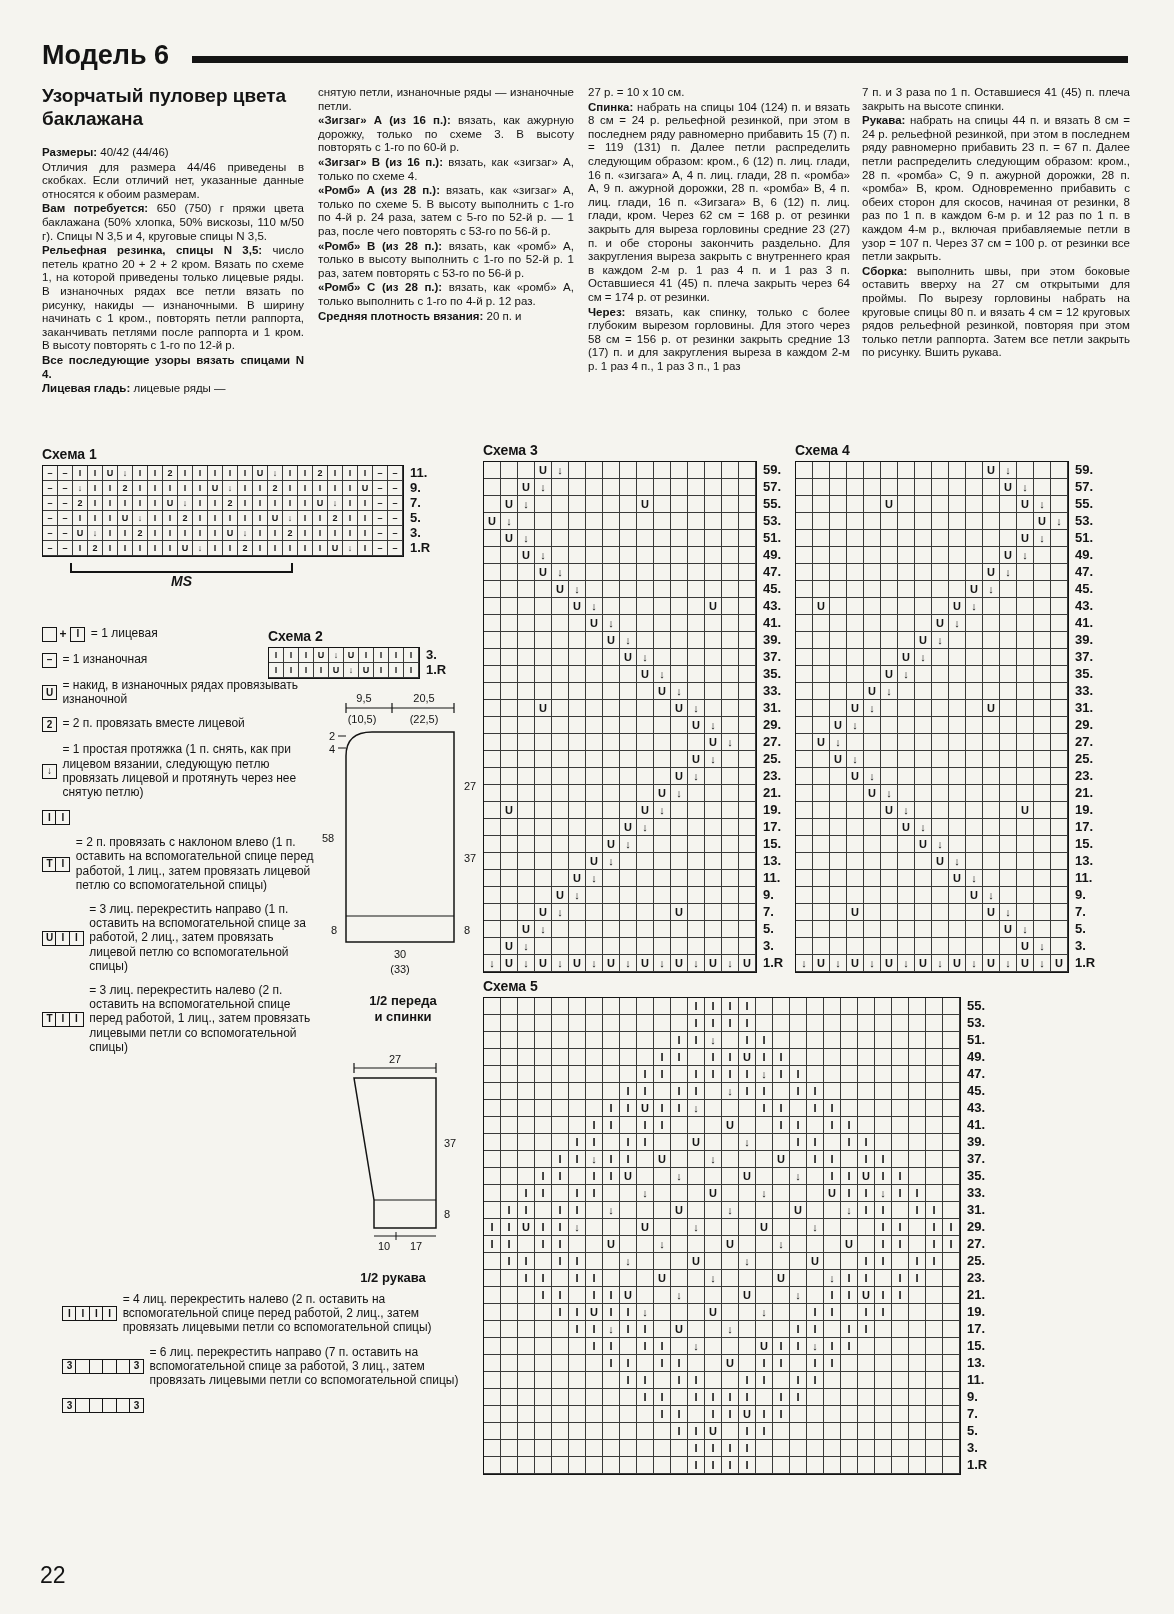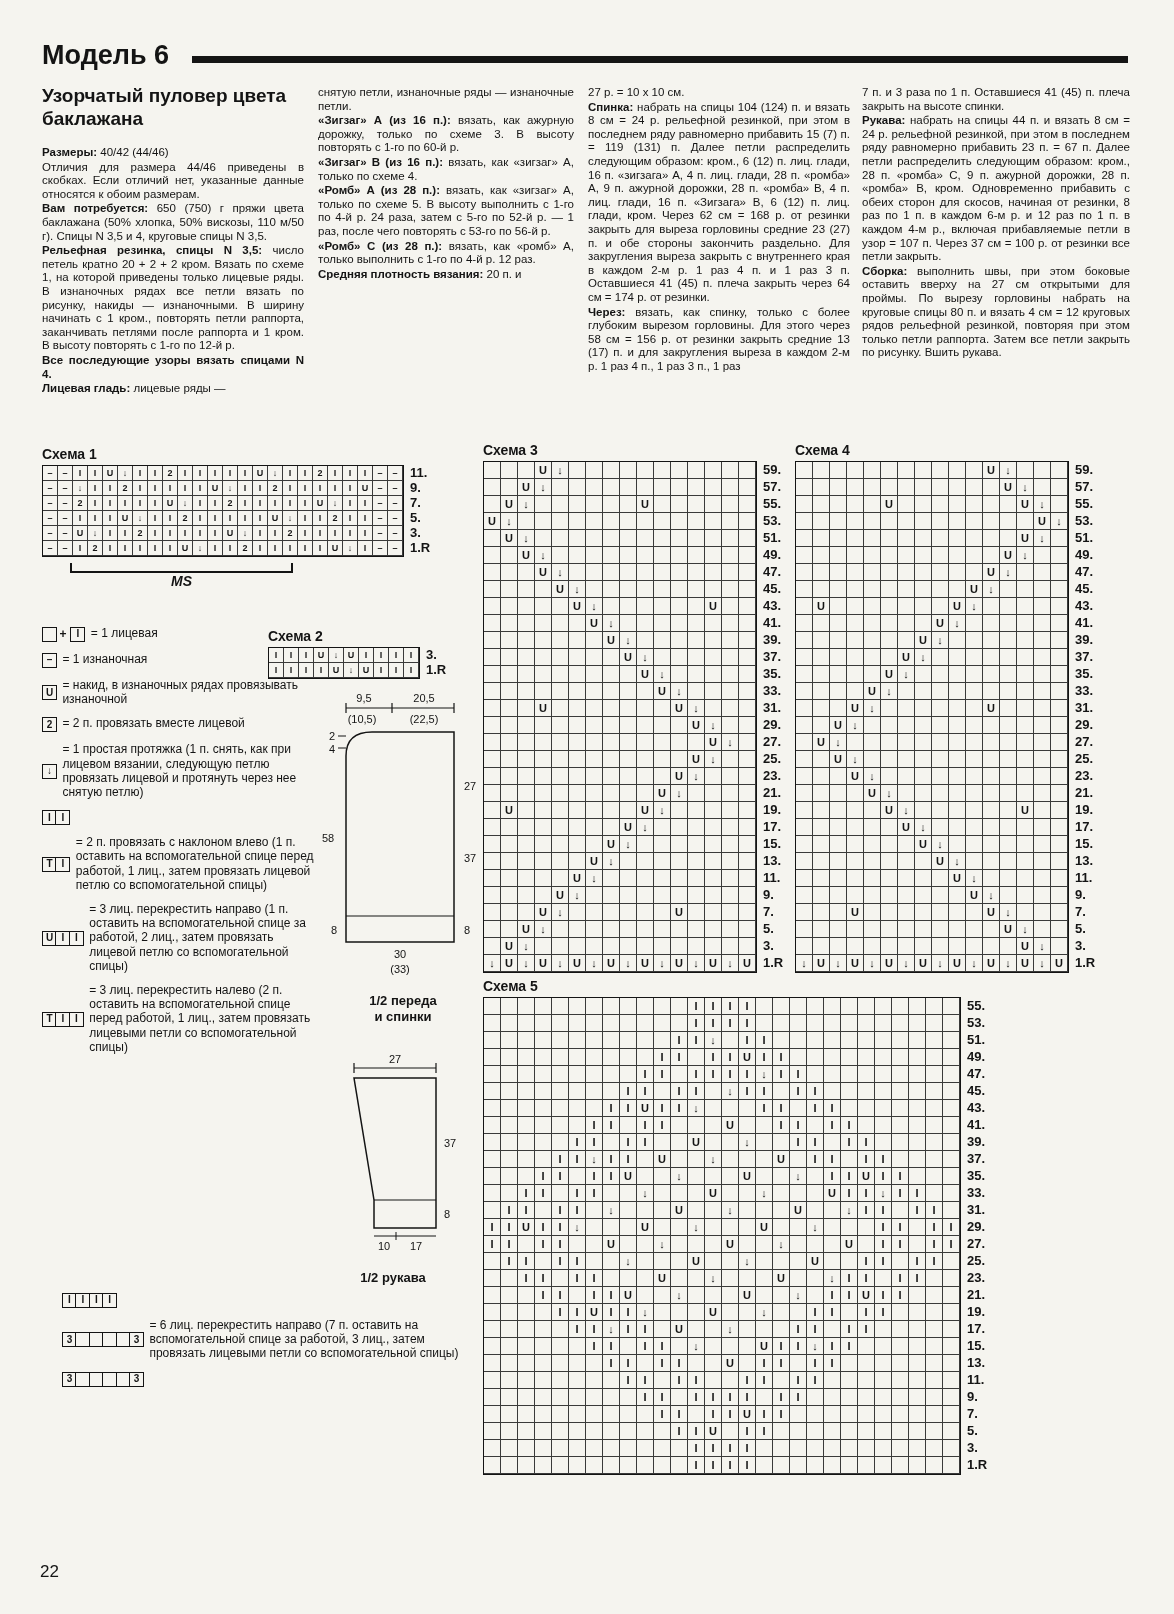--- a/index.html
+++ b/index.html
@@ -39,21 +39,21 @@
   .rlabel{font-weight:bold;font-size:13px;display:flex;align-items:center;}
   .ms-bracket{position:relative;height:8px;border-bottom:2px solid #141414;margin:8px 0 0 28px;}
   .ms-bracket::before,.ms-bracket::after{content:"";position:absolute;bottom:0;width:0;height:8px;border-left:2px solid #141414;}
   .ms-bracket::before{left:0;}
   .ms-bracket::after{right:0;}
   .ms-label{margin-left:28px;text-align:center;font-weight:bold;font-style:italic;font-size:14px;}
   
   .diagram{position:absolute;}
   .diagram svg text{font-family:"Liberation Sans",sans-serif;font-size:11px;fill:#141414;}
   .diagram-caption{text-align:center;font-weight:bold;font-size:13px;line-height:16px;margin-top:4px;}
-  .page-number{position:absolute;left:40px;top:1562px;font-size:17px;}
+  .page-number{position:absolute;left:40px;top:1562px;font-size:23px;}
 </style>
 </head>
 <body>
 
 <div class="sheet">
 
   <div class="masthead-title">Модель 6</div>
   <div class="masthead-rule"></div>
 
   <div class="article-title">Узорчатый пуловер цвета баклажана</div>
@@ -64,20 +64,21 @@
       <p class="para"><b>Вам потребуется:</b> 650 (750) г пряжи цвета баклажана (50% хлопка, 50% вискозы, 110 м/50 г). Спицы N 3,5 и 4, круговые спицы N 3,5.</p>
       <p class="para"><b>Рельефная резинка, спицы N 3,5:</b> число петель кратно 20 + 2 + 2 кром. Вязать по схеме 1, на которой приведены только лицевые ряды. В изнаночных рядах все петли вязать по рисунку, накиды — изнаночными. В ширину начинать с 1 кром., повторять петли раппорта, заканчивать петлями после раппорта и 1 кром. В высоту повторять с 1-го по 12-й р.</p>
       <p class="para"><b>Все последующие узоры вязать спицами N 4.</b></p>
       <p class="para"><b>Лицевая гладь:</b> лицевые ряды —</p>
     </div>
   <div class="text-col" id="col2">
       <p class="para">снятую петли, изнаночные ряды — изнаночные петли.</p>
       <p class="para"><b>«Зигзаг» А (из 16 п.):</b> вязать, как ажурную дорожку, только по схеме 3. В высоту повторять с 1-го по 60-й р.</p>
       <p class="para"><b>«Зигзаг» В (из 16 п.):</b> вязать, как «зигзаг» А, только по схеме 4.</p>
       <p class="para"><b>«Ромб» А (из 28 п.):</b> вязать, как «зигзаг» А, только по схеме 5. В высоту выполнить с 1-го по 4-й р. 24 раза, затем с 5-го по 52-й р. — 1 раз, после чего повторять с 53-го по 56-й р.</p>
+      <p class="para"><b>«Ромб» В (из 28 п.):</b> вязать, как «ромб» А, только в высоту выполнить с 1-го по 52-й р. 1 раз, затем повторять с 53-го по 56-й р.</p>
       <p class="para"><b>«Ромб» С (из 28 п.):</b> вязать, как «ромб» А, только выполнить с 1-го по 4-й р. 12 раз.</p>
       <p class="para"><b>Средняя плотность вязания:</b> 20 п. и</p>
     </div>
   <div class="text-col" id="col3">
       <p class="para">27 р. = 10 x 10 см.</p>
       <p class="para"><b>Спинка:</b> набрать на спицы 104 (124) п. и вязать 8 см = 24 р. рельефной резинкой, при этом в последнем ряду равномерно прибавить 15 (7) п. = 119 (131) п. Далее петли распределить следующим образом: кром., 6 (12) п. лиц. глади, 16 п. «зигзага» А, 4 п. лиц. глади, 28 п. «ромба» А, 9 п. ажурной дорожки, 28 п. «ромба» В, 4 п. лиц. глади, 16 п. «Зигзага» В, 6 (12) п. лиц. глади, кром. Через 62 см = 168 р. от резинки закрыть для выреза горловины средние 23 (27) п. и обе стороны закончить раздельно. Для закругления выреза закрыть с внутреннего края в каждом 2-м р. 1 раз 4 п. и 1 раз 3 п. Оставшиеся 41 (45) п. плеча закрыть через 64 см = 174 р. от резинки.</p>
       <p class="para"><b>Через:</b> вязать, как спинку, только с более глубоким вырезом горловины. Для этого через 58 см = 156 р. от резинки закрыть средние 13 (17) п. и для закругления выреза в каждом 2-м р. 1 раз 4 п., 1 раз 3 п., 1 раз</p>
     </div>
   <div class="text-col" id="col4">
       <p class="para">7 п. и 3 раза по 1 п. Оставшиеся 41 (45) п. плеча закрыть на высоте спинки.</p>
@@ -149,20 +150,21 @@
       </div>
     </div>
   <div class="legend" id="legend-extra">
       <div class="lg-item">
         <span class="lg-sym">
           <span class="lg-cell">I</span>
           <span class="lg-cell">I</span>
           <span class="lg-cell">I</span>
           <span class="lg-cell">I</span>
         </span>
+        <span class="lg-text">= 4 лиц. перекрестить налево (2 п. оставить на вспомогательной спице перед работой, 2 лиц., затем провязать лицевыми петли со вспомогательной спицы)</span>
       </div>
       <div class="lg-item">
         <span class="lg-sym">
           <span class="lg-cell">3</span>
           <span class="lg-cell"></span>
           <span class="lg-cell"></span>
           <span class="lg-cell"></span>
           <span class="lg-cell"></span>
           <span class="lg-cell">3</span>
         </span>

